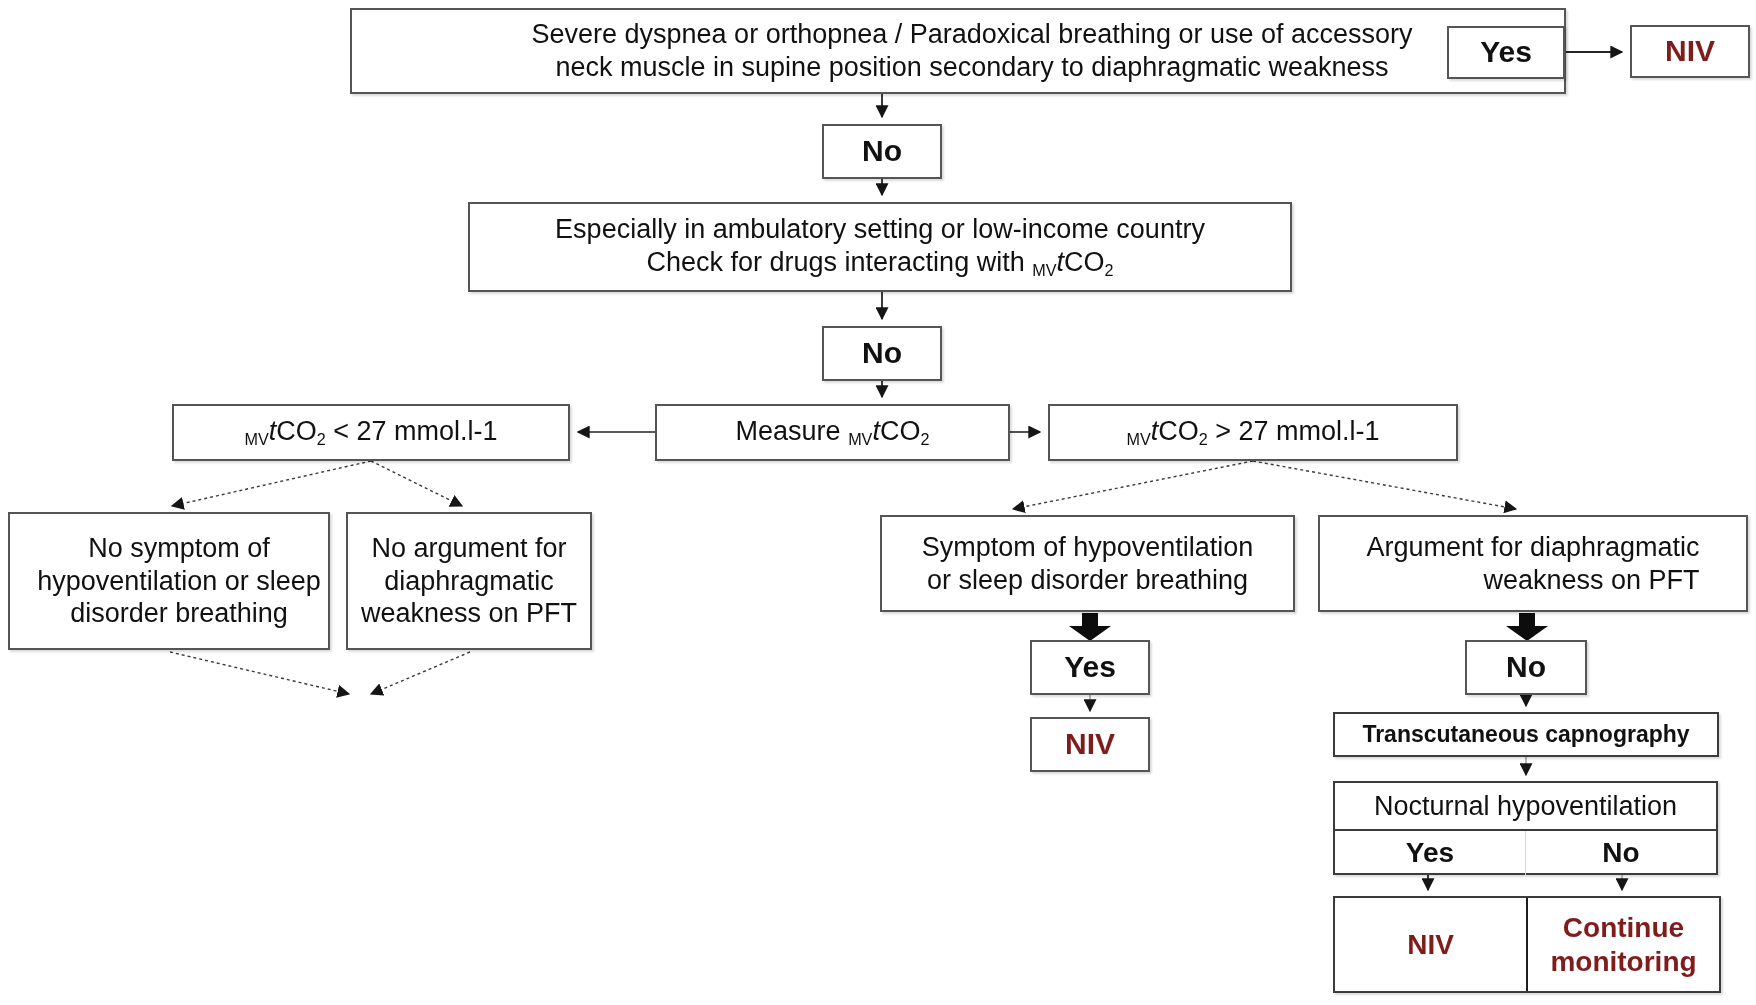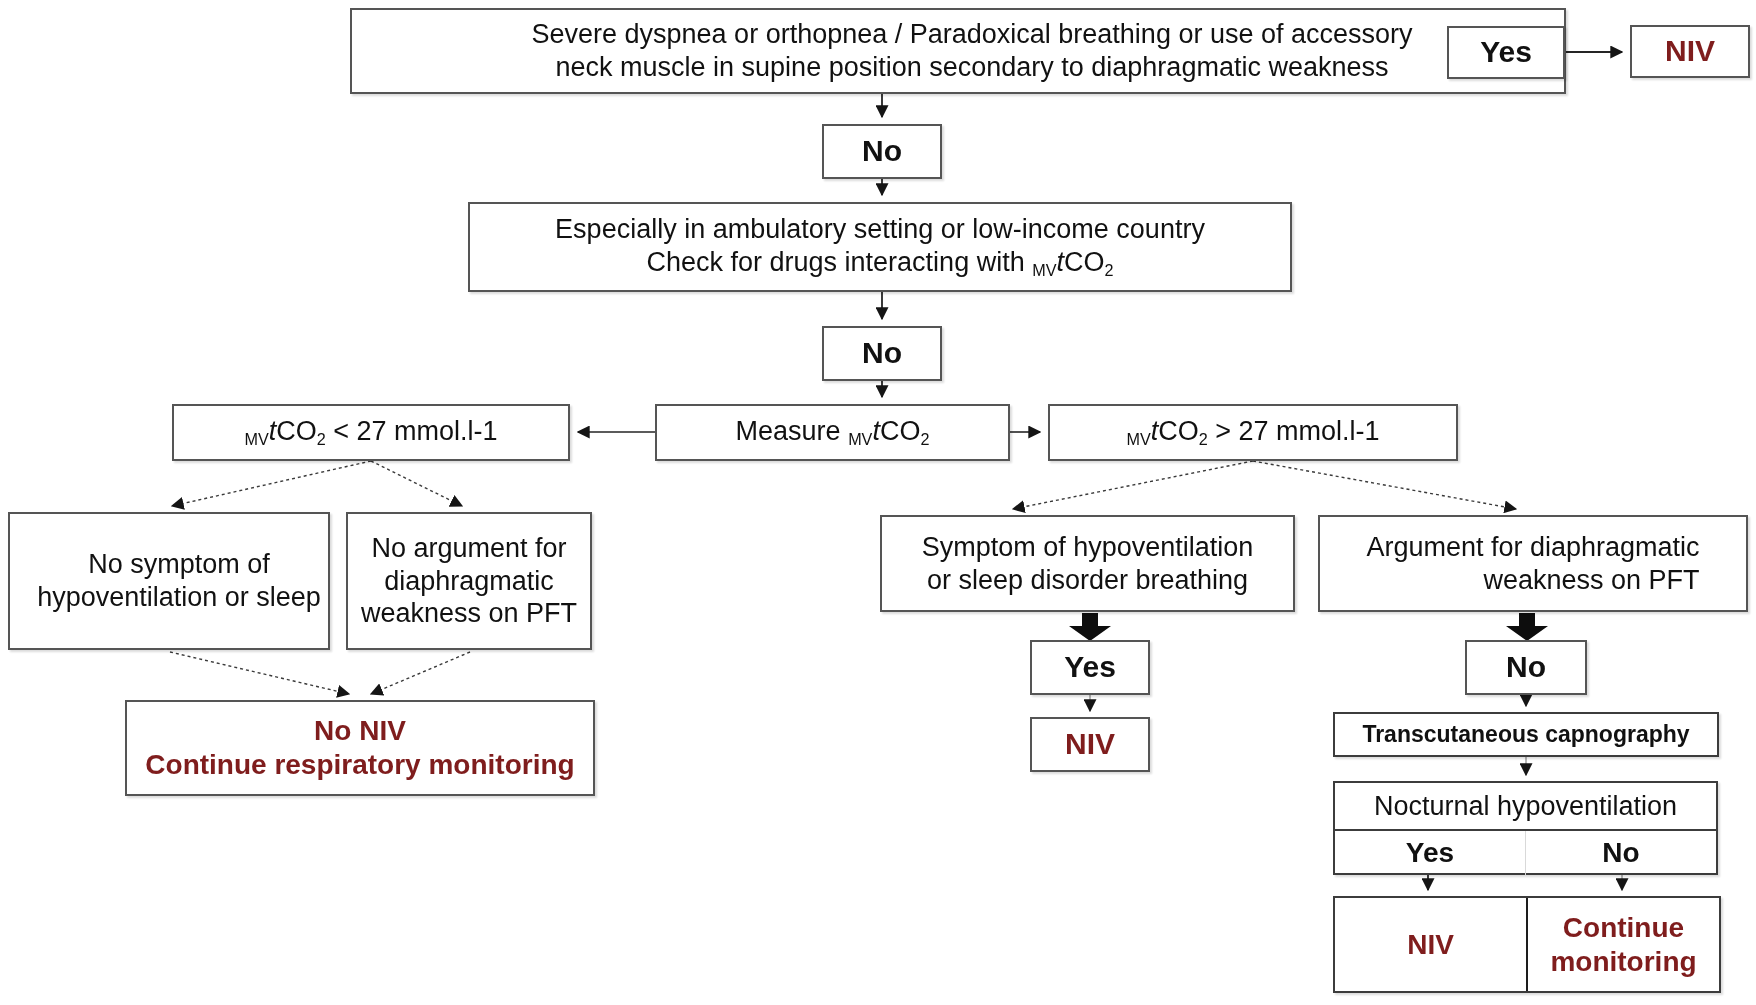--- a/index.html
+++ b/index.html
@@ -130,37 +130,32 @@
   </div>
 
   <div class="bx n-high t27">
     <div><span class="sub">MV</span><span class="it">t</span><span>CO</span><span class="sub">2</span><span> &gt; 27 mmol.l-1</span></div>
   </div>
 
   <div class="bx n-la t27">
     <div>
       <span class="ln">No symptom of</span>
       <span class="ln">hypoventilation or sleep</span>
+      <span class="ln">disorder breathing</span>
     </div>
   </div>
 
   <div class="bx n-lb t27">
     <div>
       <span class="ln">No argument for</span>
       <span class="ln">diaphragmatic</span>
       <span class="ln">weakness on PFT</span>
     </div>
   </div>
 
-  <div class="bx n-noniv bold28 red">
-    <div>
-      <span class="ln">No NIV</span>
-      <span class="ln">Continue respiratory monitoring</span>
-    </div>
-  </div>
 
   <div class="bx n-ra t27">
     <div>
       <span class="ln">Symptom of hypoventilation</span>
       <span class="ln">or sleep disorder breathing</span>
     </div>
   </div>
 
   <div class="bx n-rb t27">
     <div>

